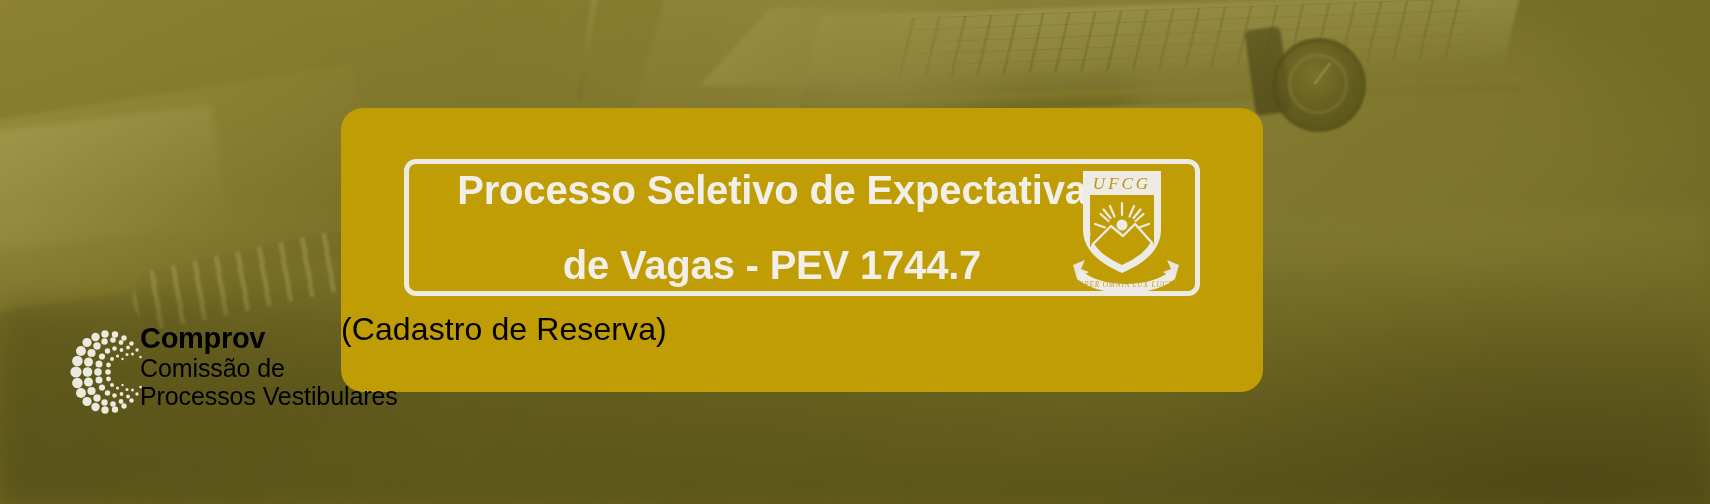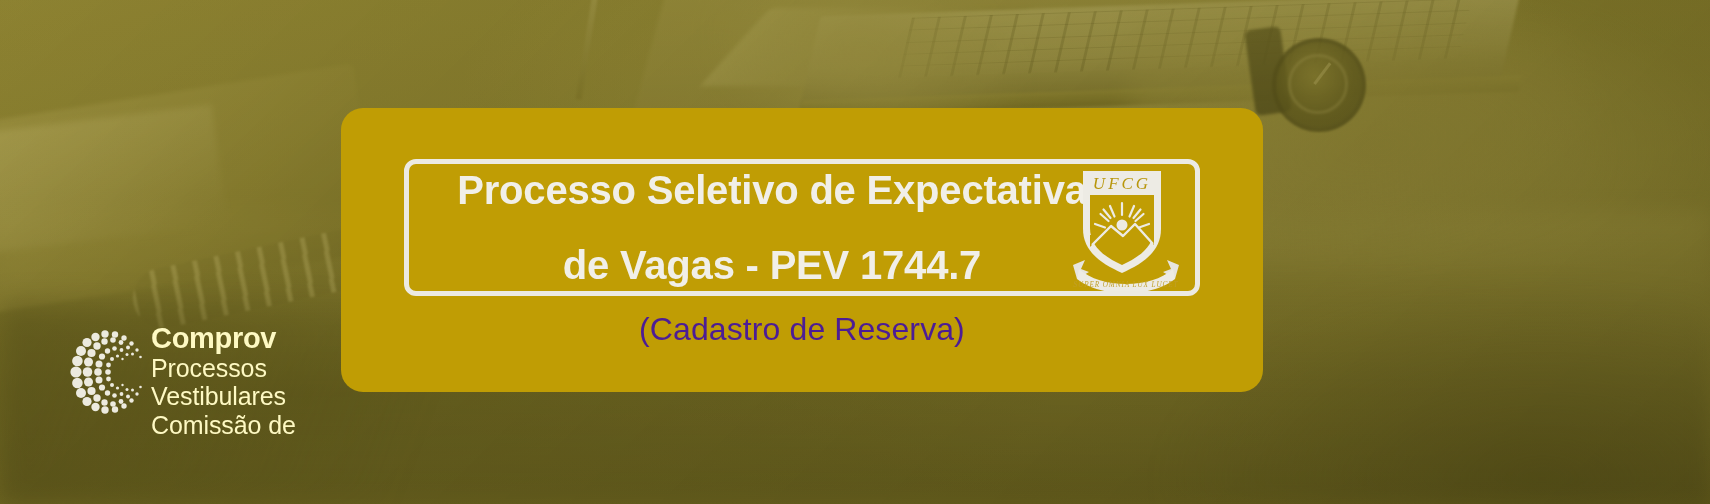--- a/index.html
+++ b/index.html
@@ -202,39 +202,38 @@
     position:absolute;
     right:10px;top:50%;
     transform:translateY(-50%);
     width:118px;height:126px;font-style:italic;
   }
   .crest svg{display:block;width:100%;height:100%;}
 
   .subtitle{
     position:absolute;
     left:0;top:203px;width:100%;
-    text-align:center;
-    color:#4c1d95;
+    color:#000000;
     font-size:32px;
     letter-spacing:.1px;
   }
 
   
   .comprov{
     position:absolute;
     left:62px;top:326px;
     width:340px;height:110px;
   }
   .comprov-mark{
     position:absolute;left:0;top:0;width:84px;height:92px;
   }
   .comprov-mark svg{display:block;width:100%;height:100%;}
   .comprov-text{
-    position:absolute;left:89px;top:-3px;
-    color:#fef9c3;
+    position:absolute;left:78px;top:-3px;
+    color:#000000;
   }
   .cp-title{
     font-size:29px;font-weight:bold;line-height:1.06;letter-spacing:-.3px;
   }
   .cp-sub{
     font-size:25px;line-height:1.14;font-weight:400;letter-spacing:-.1px;
   }
 </style>
 </head>
 <body>
@@ -386,18 +385,18 @@
             <circle cx="55.5" cy="30" r="1.6"></circle>
           <circle cx="55.5" cy="62" r="1.6"></circle>
             <circle cx="60.5" cy="33" r="1.2"></circle>
           <circle cx="60.5" cy="59" r="1.2"></circle>
         </g>
       </svg>
     </div>
 
     <div class="comprov-text">
       <div class="cp-title">Comprov</div>
+      <div class="cp-sub">Comissão de</div>
       <div class="cp-sub">Processos Vestibulares</div>
-      <div class="cp-sub">Comissão de</div>
     </div>
   </div>
 
 </div>
 
 </body></html>

